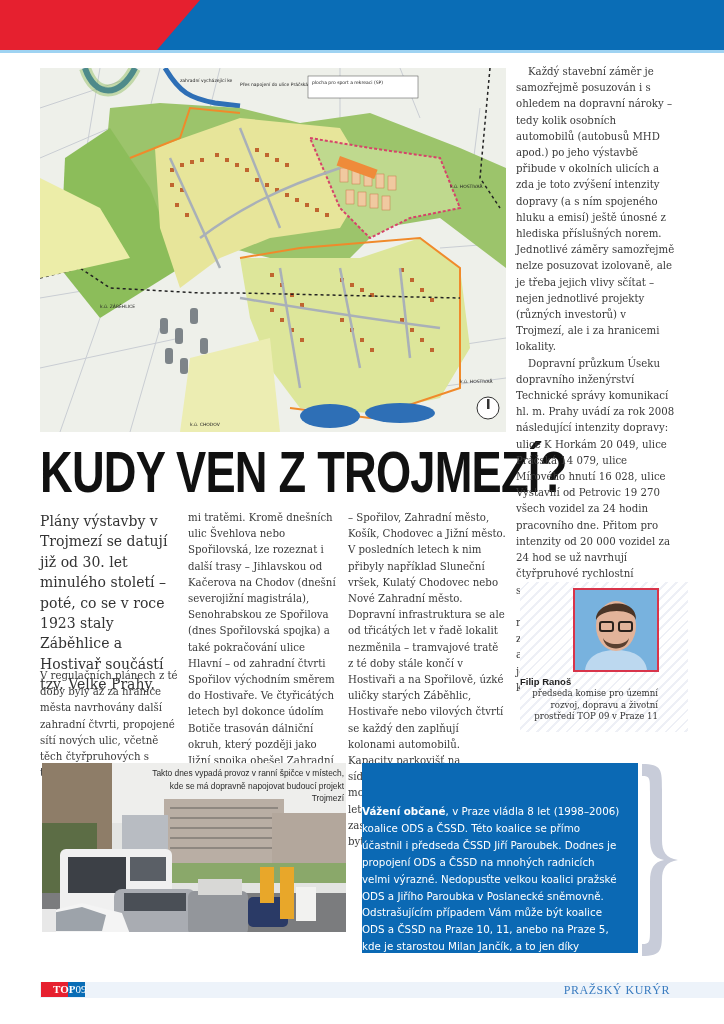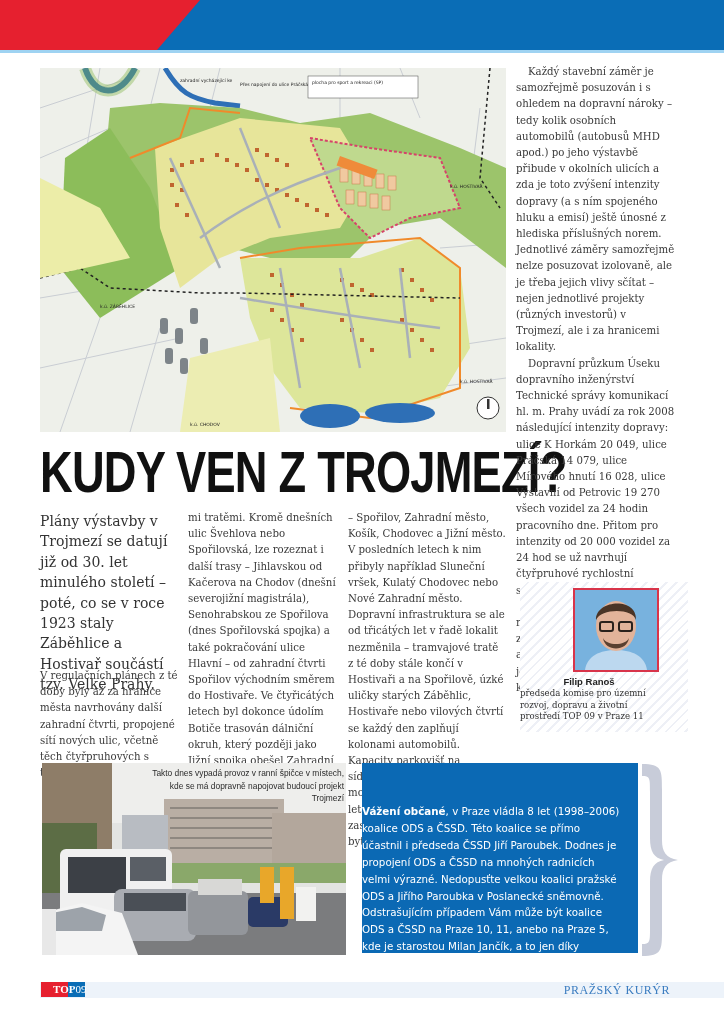--- a/index.html
+++ b/index.html
@@ -31,27 +31,27 @@
   .col1 { left: 40px; top: 668px; width: 138px; }
   .col2 { left: 188px; top: 510px; width: 150px; }
   .col3 { left: 348px; top: 510px; width: 158px; }
   .col4 { left: 516px; top: 64px; width: 160px; }
 
   
   .person-box { position: absolute; left: 520px; top: 582px; width: 168px; height: 150px;
     background: repeating-linear-gradient(135deg, #ffffff 0 5px, #eef0f6 5px 7px); }
   .person-photo { position: absolute; left: 573px; top: 588px; width: 86px; height: 84px;
     border: 2px solid #d8344a; background: #7ab0da; overflow: hidden; }
-  .person-name { position: absolute; left: 520px; top: 676px; width: 138px; text-align: center;
+  .person-name { position: absolute; left: 520px; top: 676px; width: 138px; text-align: left;
     font-family: "Liberation Sans", sans-serif; font-weight: 700; font-size: 9.5px; color: #222; }
-  .person-role { position: absolute; left: 520px; top: 688px; width: 138px; 
+  .person-role { position: absolute; left: 520px; top: 688px; width: 138px; text-align: right;
     font-size: 8.6px; line-height: 11.6px; color: #333; }
 
   
-  .photo { position: absolute; left: 42px; top: 763px; width: 304px; height: 192px; overflow: hidden;
+  .photo { position: absolute; left: 42px; top: 763px; width: 304px; height: 169px; overflow: hidden;
     background: #0ea5e9; }
   .photo-caption { position: absolute; left: 98px; top: 4px; width: 204px; text-align: right;
     font-family: "Liberation Sans", sans-serif; font-size: 8.4px; line-height: 12.6px; color: #2b2b2b; }
 
   
   .bluebox { position: absolute; left: 362px; top: 763px; width: 276px; height: 190px; background: #0b69b4; }
   .bluebox-text { position: absolute; left: 362px; top: 771px; width: 260px;
     font-family: "DejaVu Sans", sans-serif; font-size: 10.3px; line-height: 16.9px; color: #ffffff; margin-top: 32px; }
   .bluebox-text b { font-weight: 700; }
   .brace { position: absolute; left: 636px; top: 760px; width: 48px; height: 200px; }

